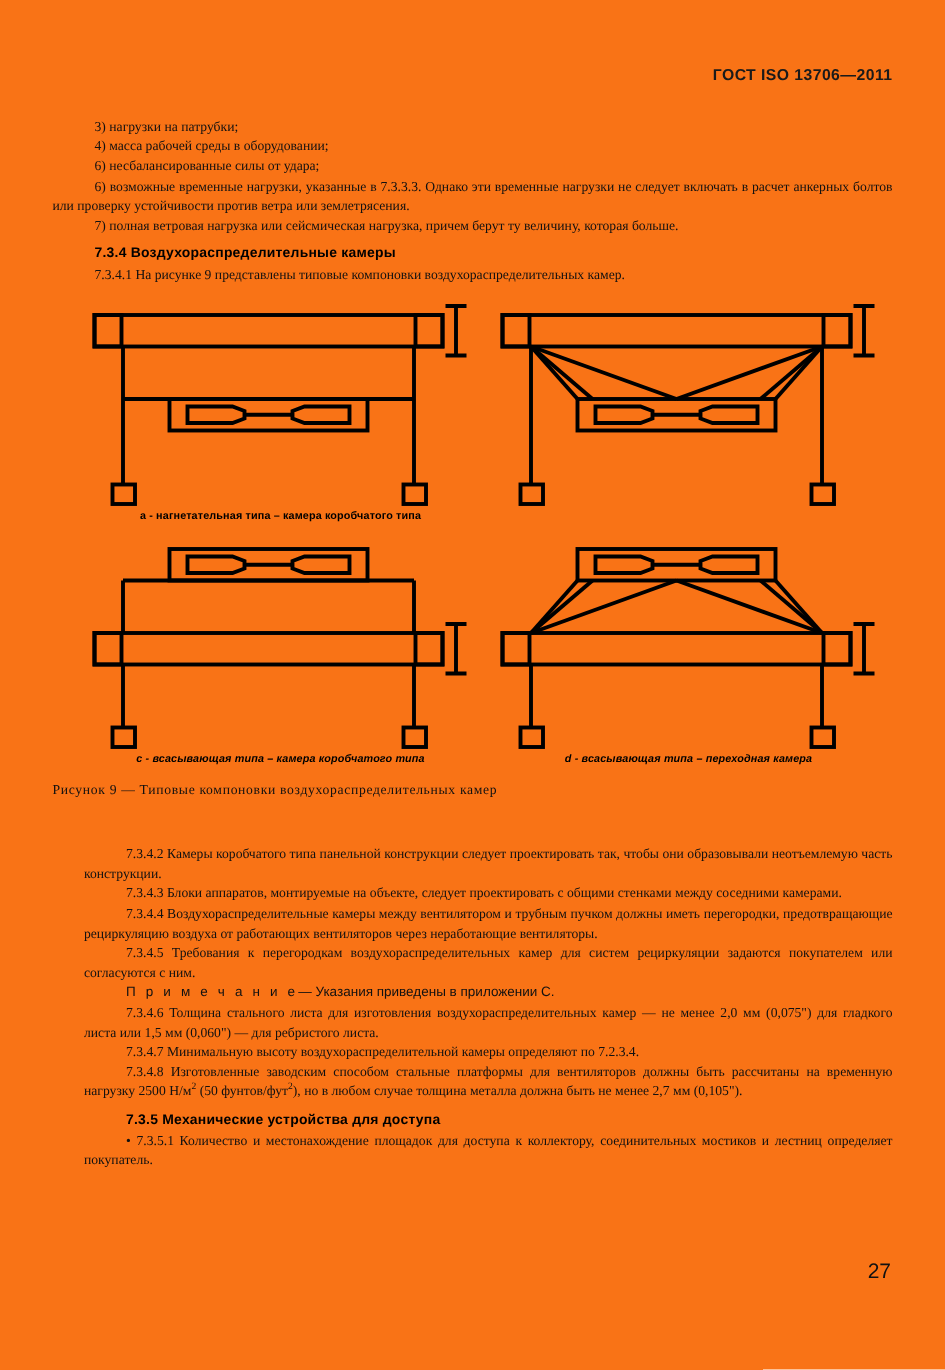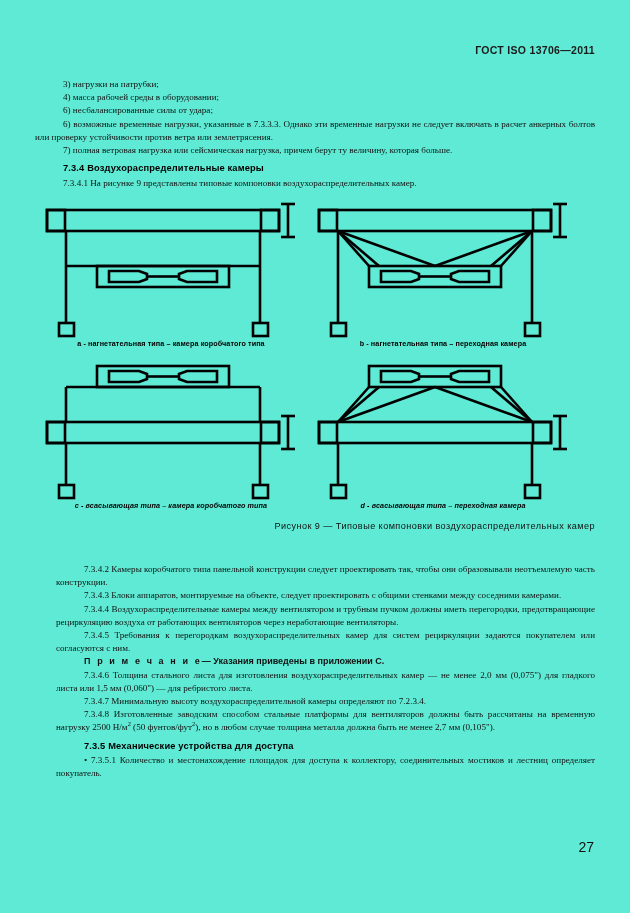--- a/index.html
+++ b/index.html
@@ -8,21 +8,21 @@
     background: #ffffff;
   }
   body {
     font-family: "Liberation Sans", sans-serif;
     color: #000000;
   }
   .page {
     position: relative;
     width: 630px;
     height: 913px;
-    background: #5eead4;
+    background: #f97316;
     overflow: hidden;
   }
 
   
   .header {
     position: absolute;
     top: 44px;
     right: 35px;
     font-size: 10.5px;
     font-weight: bold;
@@ -56,64 +56,64 @@
     margin: 0;
     text-indent: 28px;
     letter-spacing: 0.15px;
   }
   .note {
     font-size: 9.0px;
     line-height: 13.2px;
     color: #111111;
     margin: 0;
     text-indent: 28px;
-    font-weight: bold;
   }
   .note .spaced {
     letter-spacing: 2.1px;
   }
   .gap-sm { height: 4px; }
   sup {
     font-size: 6.4px;
     vertical-align: super;
     line-height: 0;
   }
 
   
   .figure {
     position: absolute;
     left: 35px;
     top: 198px;
     width: 560px;
   }
   .fig-row {
     display: flex;
-    justify-content: flex-start;
+    justify-content: flex-end;
   }
   .fig-cell {
     width: 272px;
     position: relative;
   }
   .draw {
     display: block;
   }
   .fig-caption {
     font-size: 7.2px;
     font-weight: bold;
     color: #000000;
     text-align: center;
     letter-spacing: 0.1px;
     margin-top: 1px;
   }
   .fig-title {
     font-size: 9.1px;
     color: #111111;
-    text-align: right;
+    text-align: left;
     letter-spacing: 0.45px;
     margin-top: 11px;
+    font-family: Liberation Serif, serif;
   }
 
   
   .page-number {
     position: absolute;
     right: 36px;
     bottom: 58px;
     font-size: 14px;
     color: #111111;
   }
@@ -195,21 +195,20 @@
 
             <line x1="31" y1="33" x2="31" y2="125"></line>
             <line x1="225" y1="33" x2="225" y2="125"></line>
             <rect x="24" y="125" width="15" height="13"></rect>
             <rect x="218" y="125" width="15" height="13"></rect>
             <line x1="253" y1="6" x2="253" y2="39"></line>
             <line x1="246" y1="6" x2="260" y2="6"></line>
             <line x1="246" y1="39" x2="260" y2="39"></line>
           </g>
         </svg>
-        <div class="fig-caption">b - нагнетательная типа – переходная камера</div>
       </div>
     </div>
 
     <div class="fig-row" style="margin-top:12px;font-style:italic;">
 
       <div class="fig-cell">
         <svg class="draw" width="272" height="140" viewBox="0 0 272 140">
           <g fill="none" stroke="#000000" stroke-width="2.6">
 
             <rect x="62" y="6" width="132" height="21"></rect>

